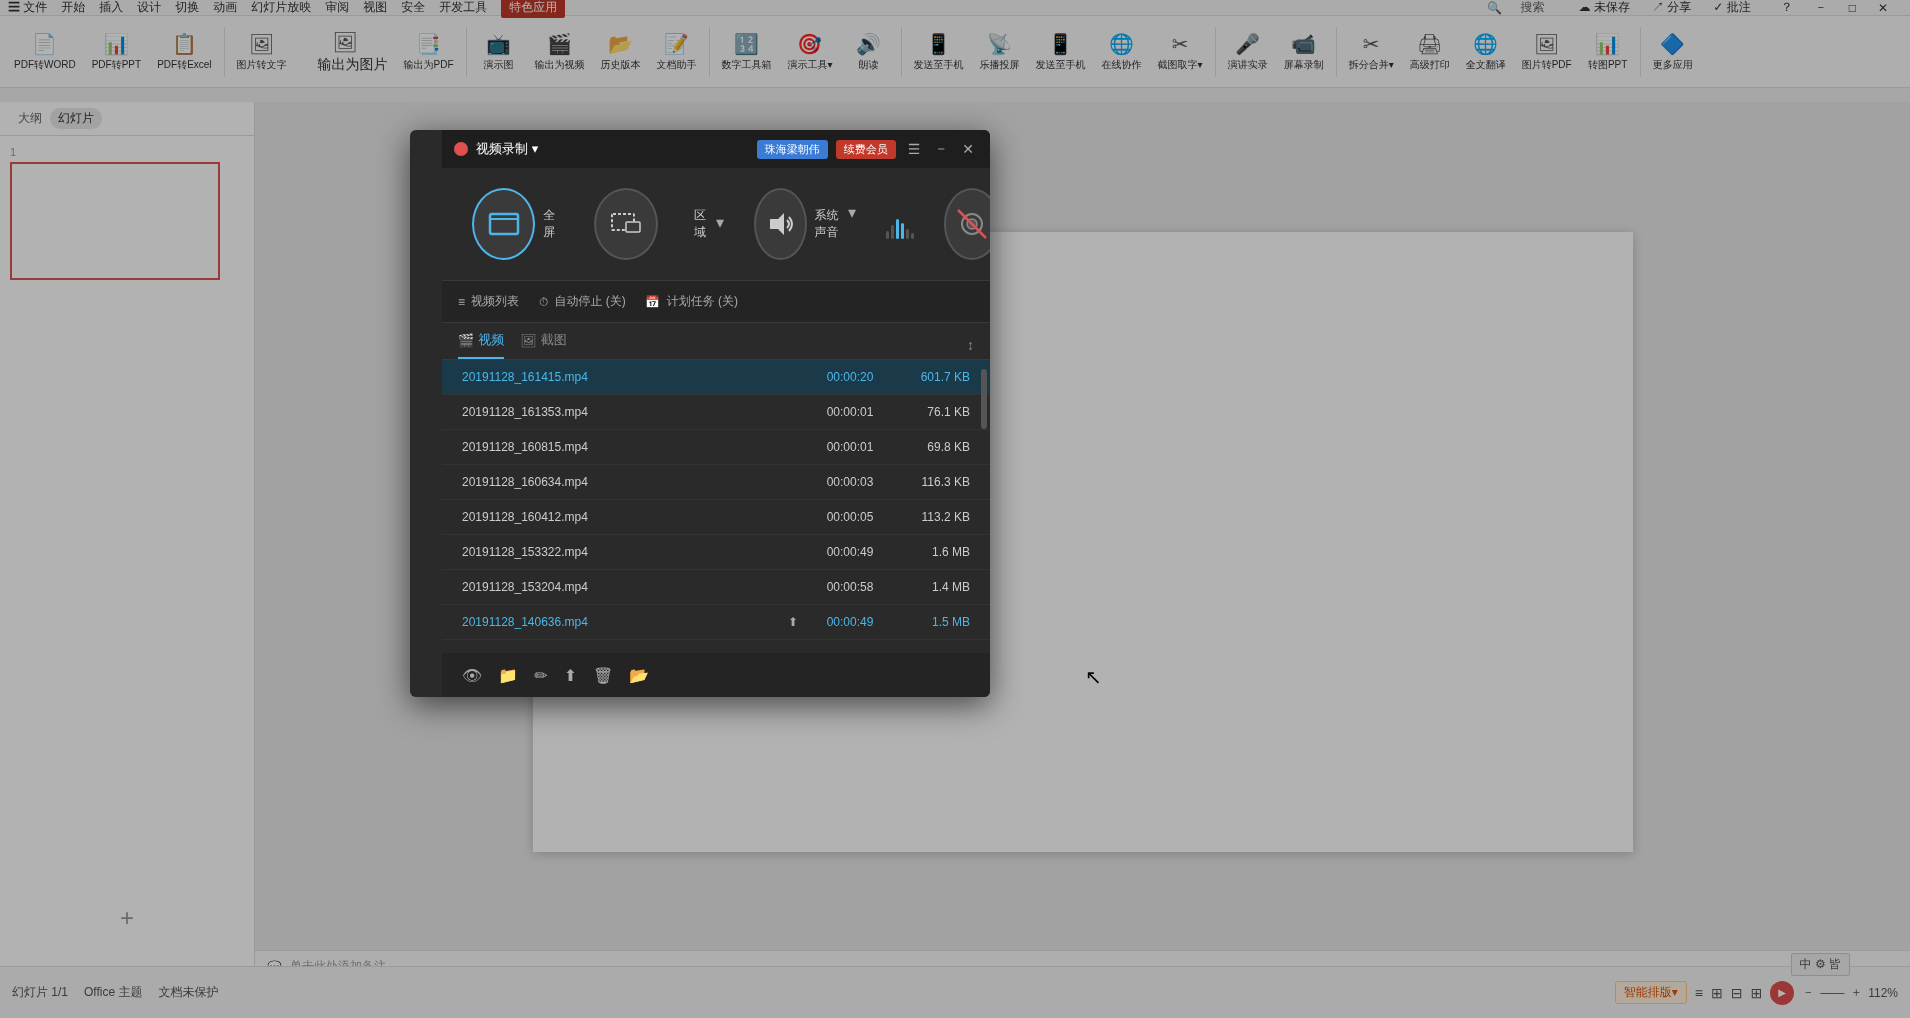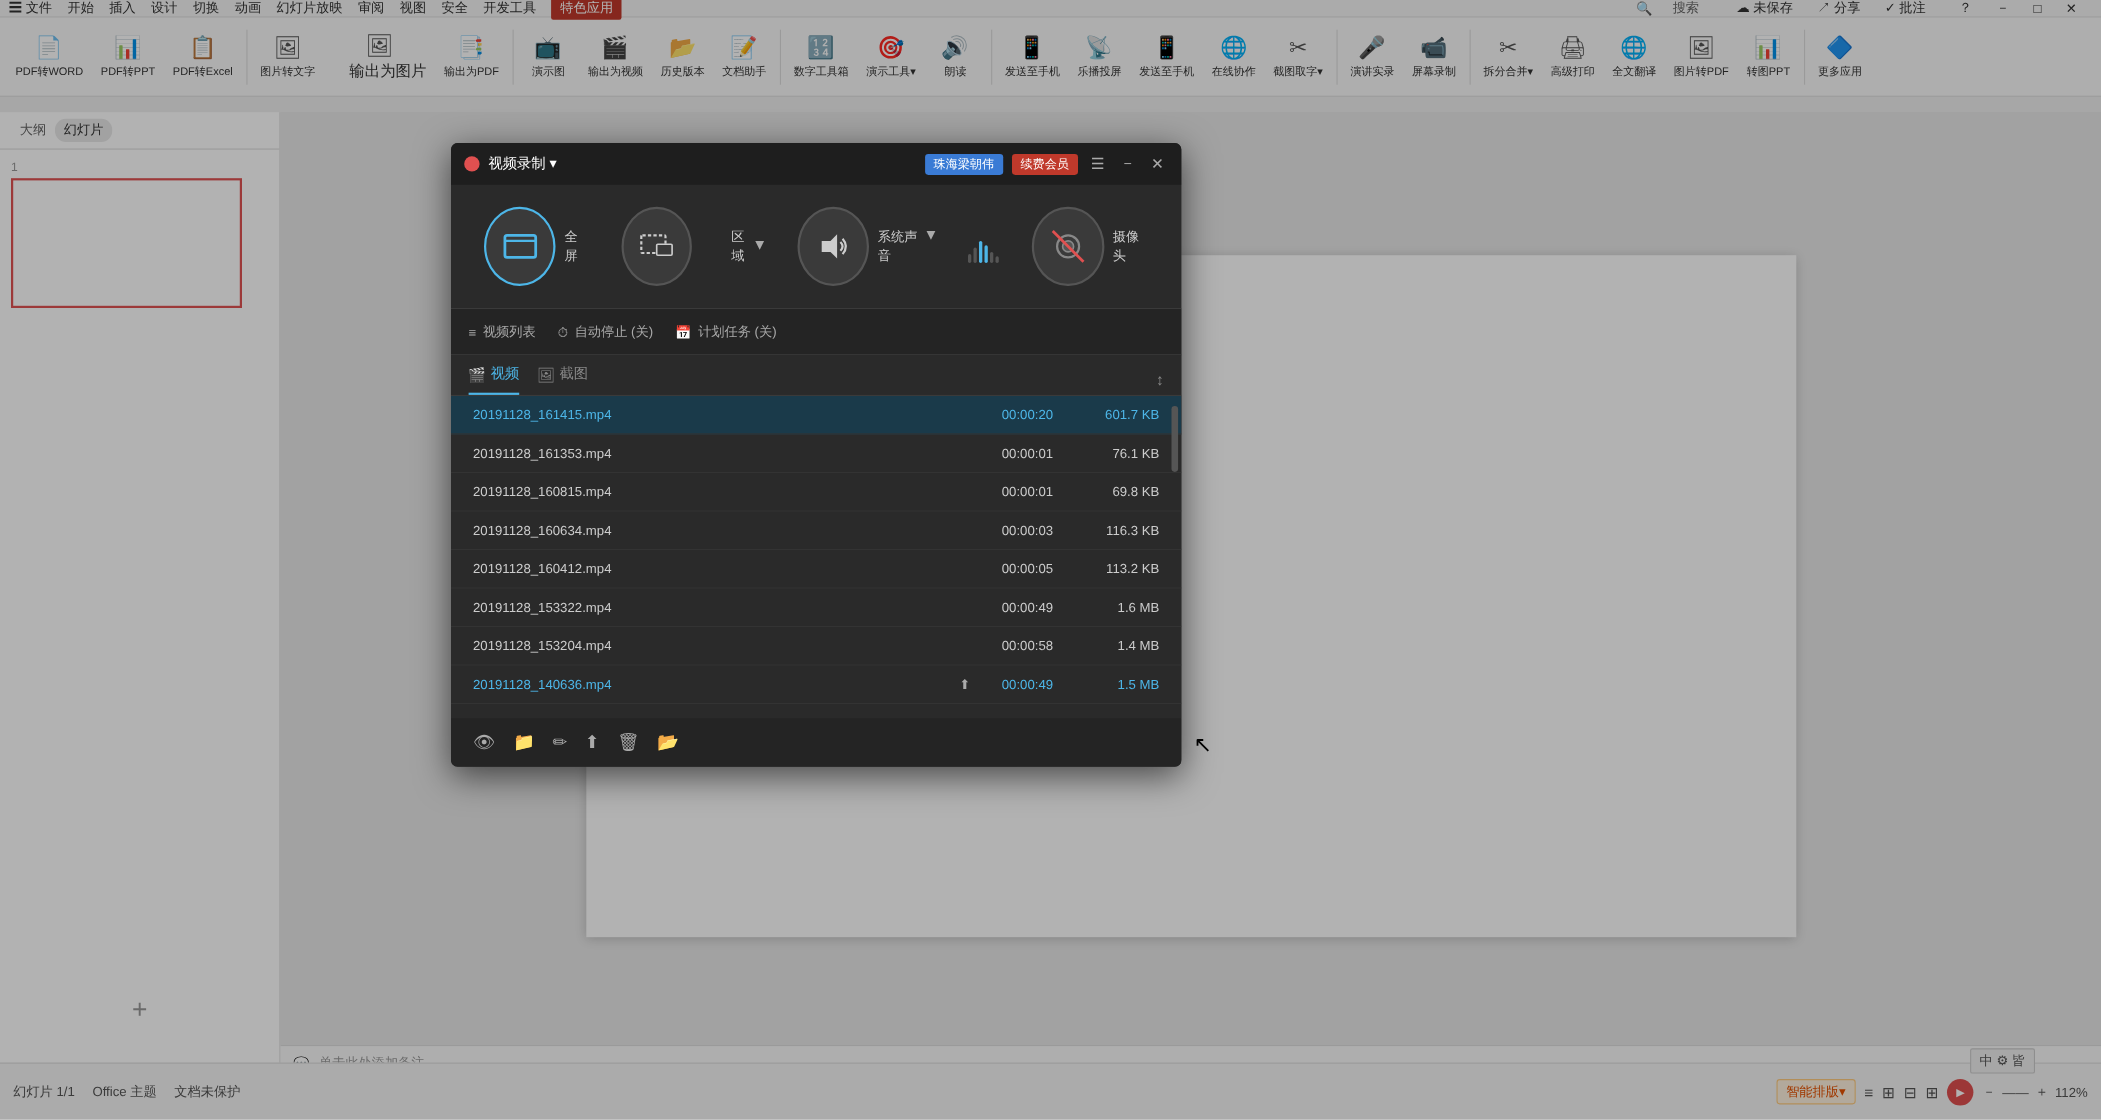--- a/index.html
+++ b/index.html
@@ -156,25 +156,26 @@
     .modal-overlay {
       position: absolute;
       left: 0; top: 0; right: 0; bottom: 0;
       background: rgba(0,0,0,0.3);
       z-index: 100;
     }
     .recorder-window {
       position: absolute;
       left: 410px;
       top: 130px;
-      width: 664px;
+      width: 580px;
       background: #2a2a2a;
       border-radius: 6px;
       box-shadow: 0 8px 32px rgba(0,0,0,0.6);
       overflow: hidden;
+      padding-left: 32px;
     }
 
     
     .recorder-titlebar {
       background: #1e1e1e;
       height: 38px;
       display: flex;
       align-items: center;
       padding: 0 12px;
     }

